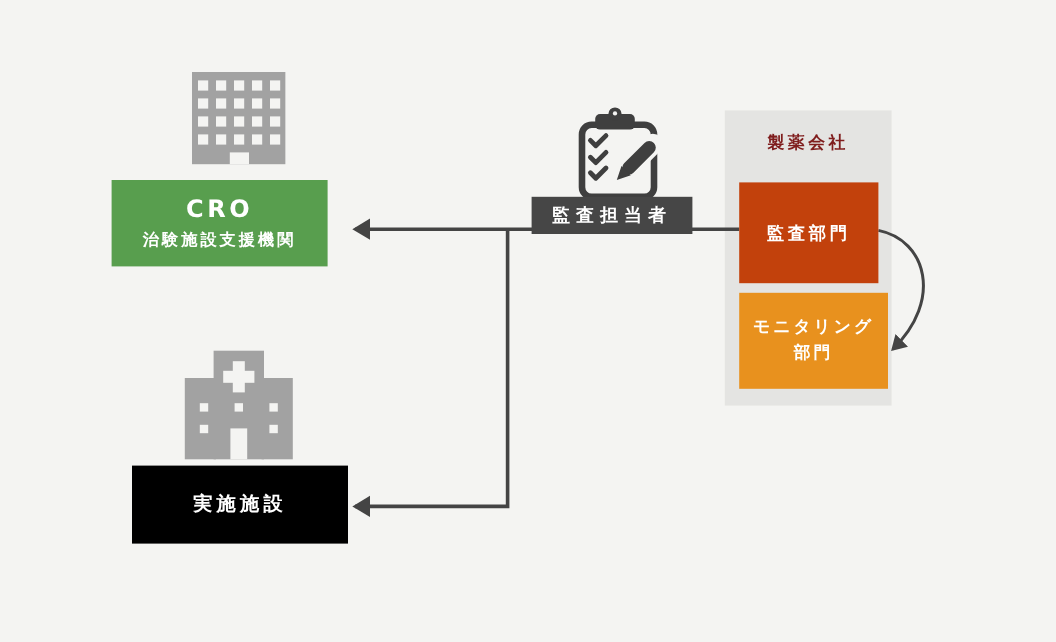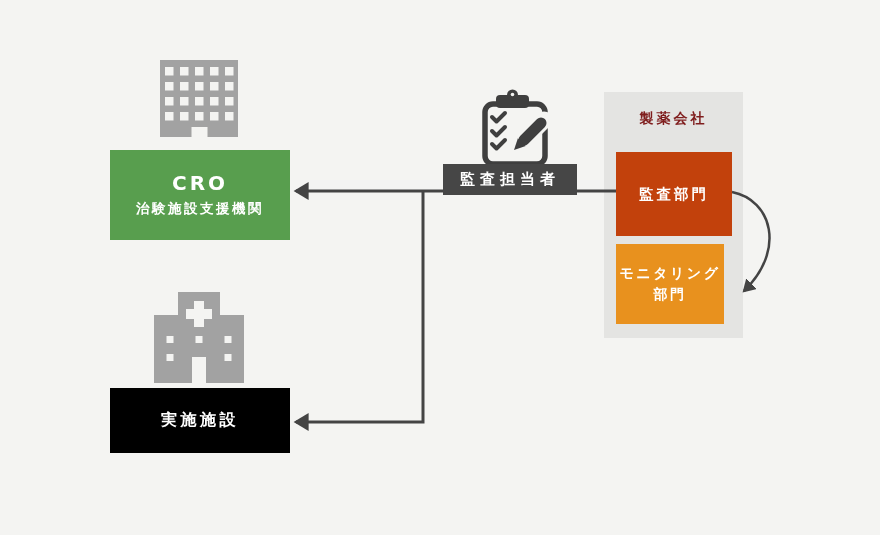--- a/index.html
+++ b/index.html
@@ -19,21 +19,21 @@
     align-items: center;
     justify-content: center;
     flex-direction: column;
     color: #ffffff;
     font-weight: bold;
     text-align: center;
     box-sizing: border-box;
   }
   
   .cro-box {
-    left: 110px; top: 150px; width: 180px; height: 90px;
+    left: 93px; top: 150px; width: 180px; height: 72px;
     background: #589e4e;
   }
   .cro-title { font-size: 20px; letter-spacing: 3px; line-height: 1.1; }
   .cro-subtitle { font-size: 13.5px; letter-spacing: 2.5px; margin-top: 6px; }
   .site-box {
     left: 110px; top: 388px; width: 180px; height: 65px;
     background: #000000;
     font-size: 16px; letter-spacing: 3.5px;
   }
   
@@ -55,21 +55,21 @@
     font-weight: bold;
     font-size: 14px;
     letter-spacing: 3px;
   }
   .audit-dept-box {
     left: 616px; top: 152px; width: 116px; height: 84px;
     background: #c2410c;
     font-size: 14.5px; letter-spacing: 3px;
   }
   .monitoring-box {
-    left: 616px; top: 244px; width: 108px; height: 80px;
+    left: 616px; top: 244px; width: 124px; height: 80px;
     background: #e8911e;
     font-size: 14px; letter-spacing: 2.5px;
     line-height: 1.5;
     text-align: right;
   }
   .overlay { position: absolute; left: 0; top: 0; pointer-events: none; }
   .icon-svg { position: absolute; }
   .building-icon { left: 160px; top: 60px; }
   .hospital-icon { left: 153px; top: 292px; }
   .clipboard-icon { left: 478px; top: 84px; }

